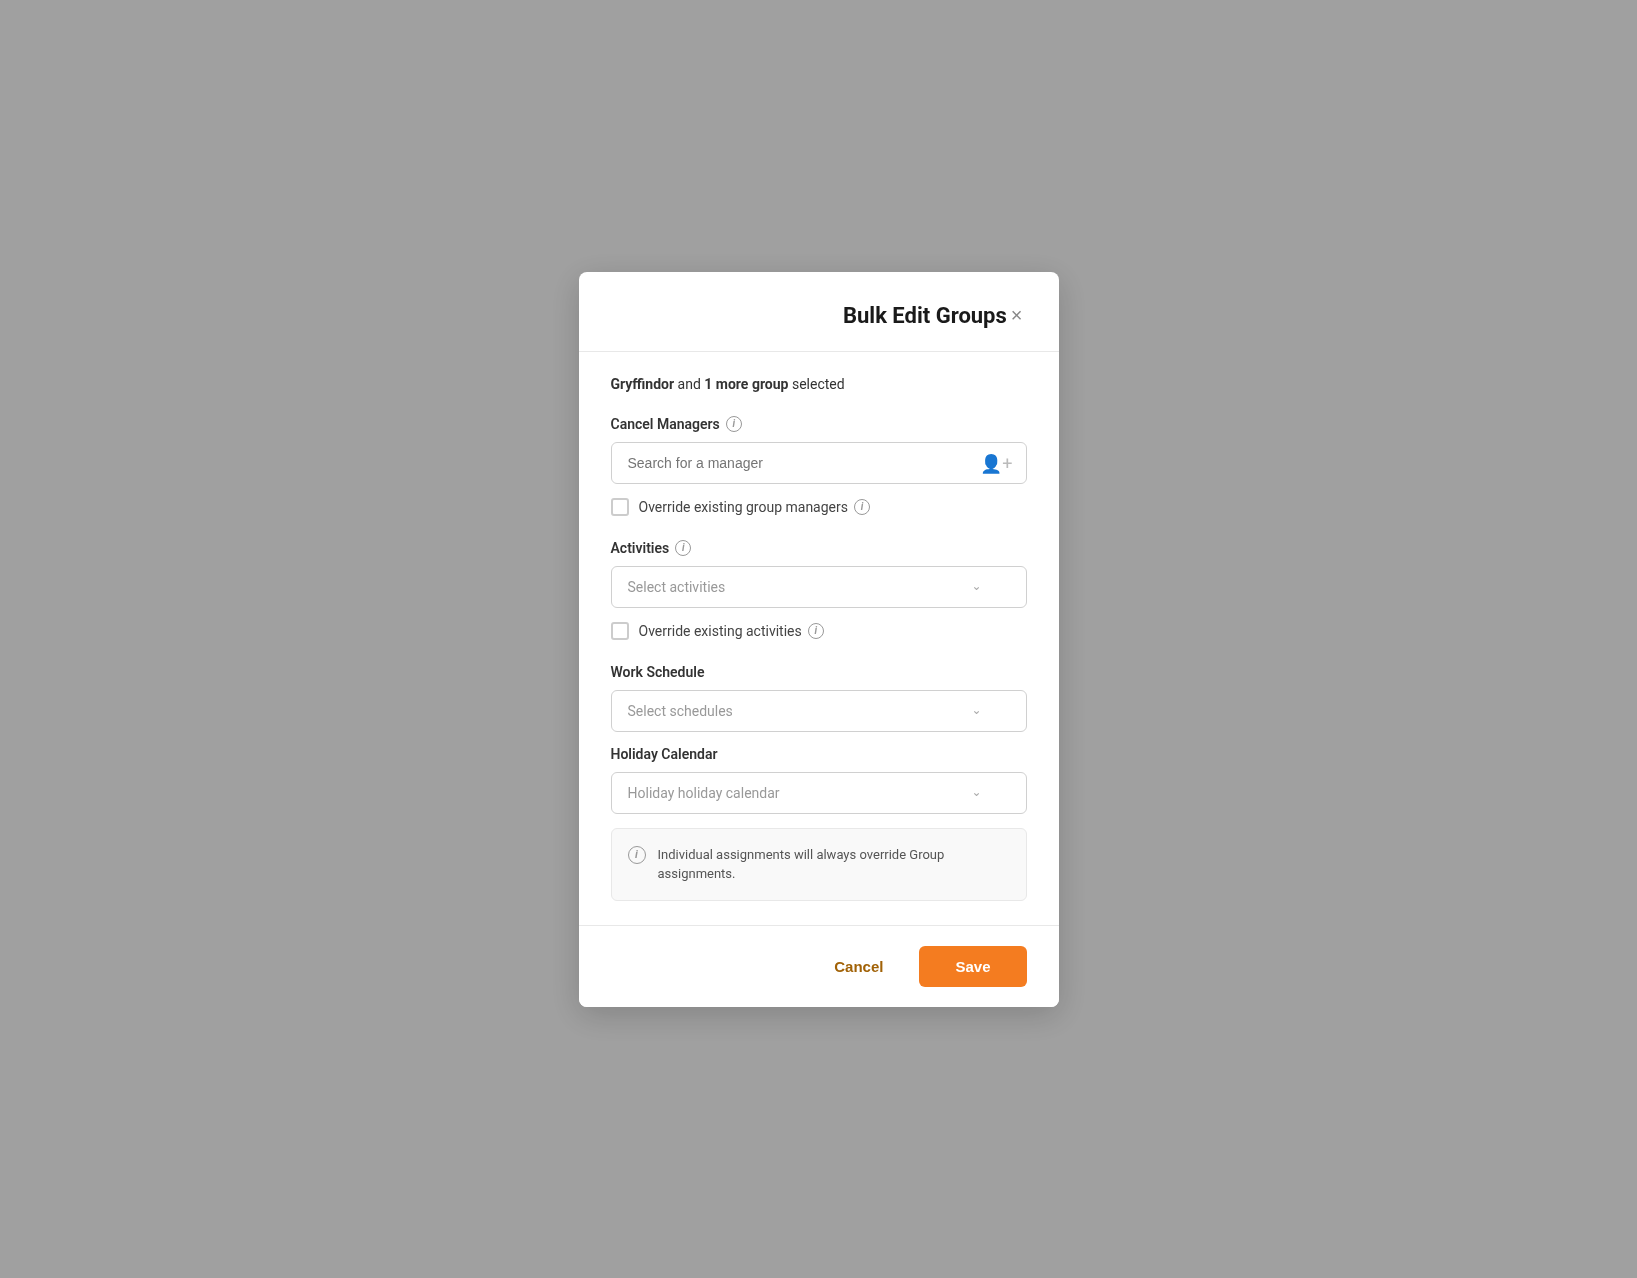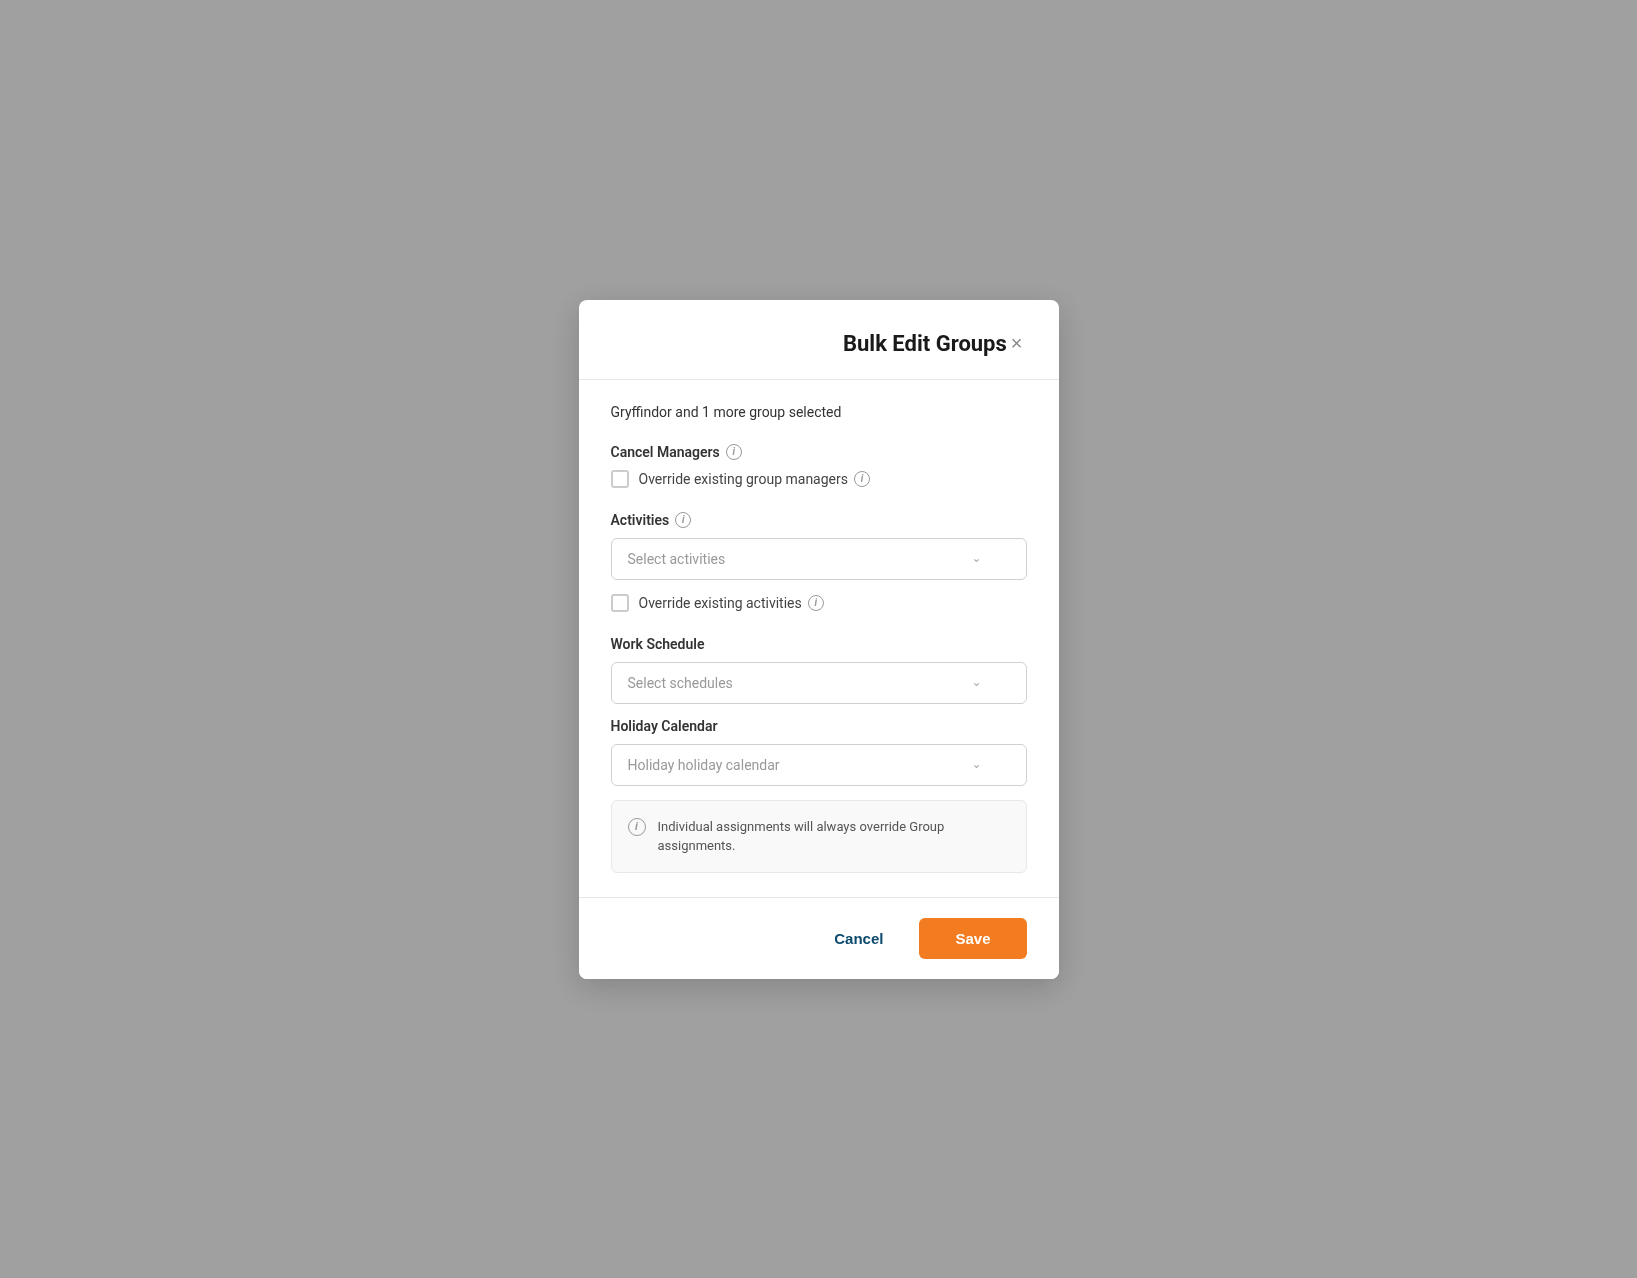--- a/index.html
+++ b/index.html
@@ -69,21 +69,21 @@
       flex: 1;
     }
 
     .selected-info {
       font-size: 14px;
       color: #333;
       margin-bottom: 24px;
     }
 
     .selected-info .bold {
-      font-weight: 400;
+      font-weight: 700;
     }
 
     .section-label {
       font-size: 14px;
       font-weight: 600;
       color: #333;
       margin-bottom: 10px;
       display: flex;
       align-items: center;
       gap: 6px;
@@ -219,21 +219,21 @@
       justify-content: flex-end;
       gap: 16px;
       padding: 20px 32px;
       border-top: 1px solid #e8e8e8;
       background: #fff;
     }
 
     .cancel-btn {
       background: none;
       border: none;
-      color: #0c4a6e;
+      color: #a16207;
       font-size: 15px;
       font-weight: 600;
       cursor: pointer;
       padding: 10px 20px;
     }
 
     .save-btn {
       background: #f47c20;
       color: #fff;
       border: none;
@@ -263,20 +263,24 @@
         <span> and </span>
         <span class="bold">1 more group</span>
         <span> selected</span>
       </p>
 
       <div class="section-group">
         <div class="section-label">
           <span>Cancel Managers</span>
           <span class="info-icon">i</span>
         </div>
+        <div class="search-input-wrapper">
+          <input type="text" class="search-input" placeholder="Search for a manager" style="">
+          <span class="person-icon">👤+</span>
+        </div>
         <div class="checkbox-row">
           <div class="checkbox"></div>
           <label class="checkbox-label">
             <span>Override existing group managers</span>
             <span class="info-icon">i</span>
           </label>
         </div>
       </div>
 
       <div class="section-group">

